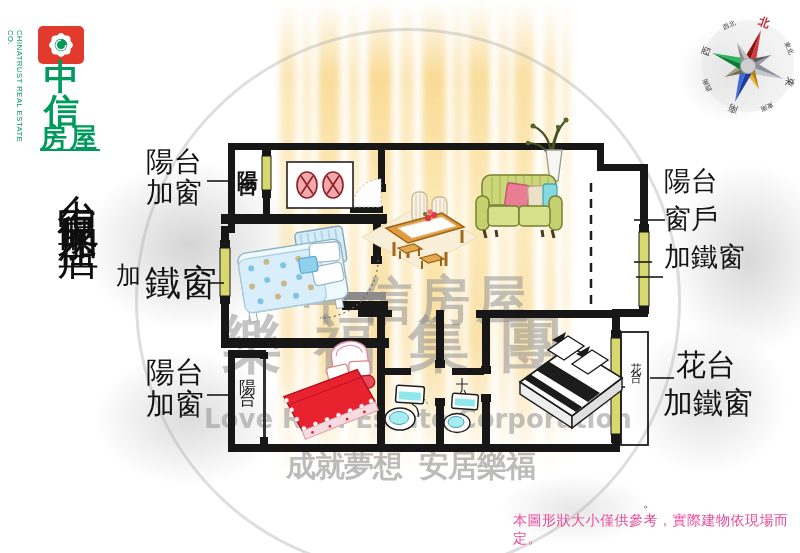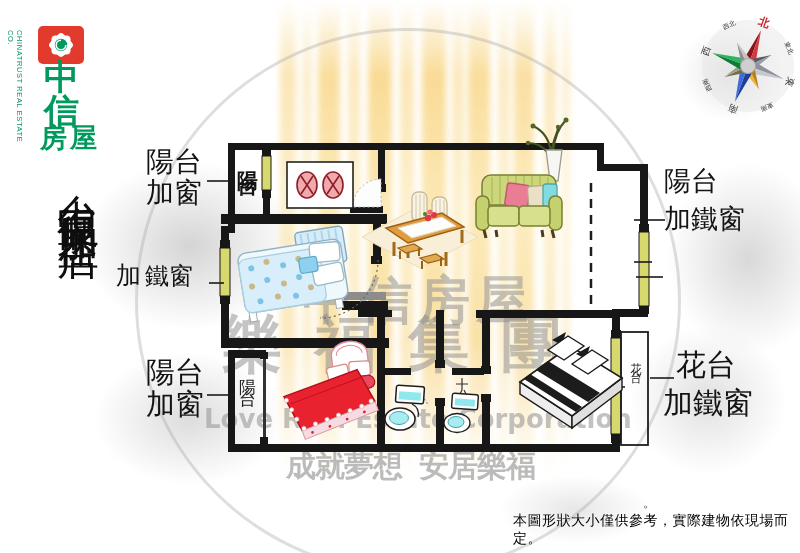--- a/index.html
+++ b/index.html
@@ -21,21 +21,21 @@
   .lbl{position:absolute;font-family:"DejaVu Serif","Liberation Serif",serif;color:#141414;line-height:1.12;}
   .wrap2{width:2.15em;word-break:break-all;}
   .vtext{writing-mode:vertical-rl;text-orientation:upright;}
   .right-line{height:38px;line-height:38px;font-size:27px;}
   
   .logo-cn{position:absolute;color:#009a5c;font-family:"DejaVu Serif","Liberation Serif",serif;font-weight:bold;}
   .store-name{position:absolute;left:50px;top:160px;writing-mode:vertical-rl;text-orientation:upright;
     font-size:42px;letter-spacing:7px;color:#0e0e0e;font-family:"DejaVu Serif","Liberation Serif",serif;}
   .logo-en{position:absolute;left:24px;top:30px;width:122px;transform-origin:0 0;transform:rotate(90deg);
     font-size:7.5px;letter-spacing:.6px;color:#009a5c;font-family:"Liberation Sans",sans-serif;}
-  .disclaimer{position:absolute;left:513px;top:512px;font-size:14px;letter-spacing:.5px;color:#000000;
+  .disclaimer{position:absolute;left:513px;top:512px;font-size:14px;letter-spacing:.5px;color:#ec4899;
     font-family:"DejaVu Serif","Liberation Serif",serif;}
   .stray{position:absolute;left:643px;top:494px;font-size:13px;color:#333;
     font-family:"DejaVu Serif","Liberation Serif",serif;}
 </style>
 </head>
 <body>
 
 <div class="blob" style="left:40px;top:128px;width:300px;height:235px;background:radial-gradient(closest-side,rgba(178,178,178,.55),rgba(178,178,178,0) 72%);"></div>
 <div class="blob" style="left:58px;top:326px;width:262px;height:185px;background:radial-gradient(closest-side,rgba(178,178,178,.45),rgba(178,178,178,0) 72%);"></div>
 <div class="blob" style="left:636px;top:126px;width:225px;height:265px;background:radial-gradient(closest-side,rgba(178,178,178,.5),rgba(178,178,178,0) 72%);"></div>
@@ -281,25 +281,26 @@
     <path d="M458,398 l4,-8 M468,398 l-4,-8" stroke="#333" stroke-width="1.2" fill="none"></path>
     <rect x="452" y="394" width="26" height="15" rx="2" fill="#fff" stroke="#1d1d1d" stroke-width="1.4" transform="rotate(4 465 401)"></rect>
     <rect x="455" y="399" width="20" height="7" fill="#8fe9ec" transform="rotate(4 465 401)"></rect>
     <ellipse cx="457" cy="423" rx="13" ry="9.5" fill="#fff" stroke="#1d1d1d" stroke-width="1.4"></ellipse>
     <ellipse cx="456" cy="422" rx="8" ry="5.5" fill="#a5edf0" stroke="#4aa0b0" stroke-width="1"></ellipse>
   </g>
 </svg>
 
 <div class="lbl wrap2" style="left:146px;top:146px;font-size:28px;">陽台加窗</div>
 <div class="lbl" style="left:116px;top:262px;font-size:25px;">加</div>
-<div class="lbl" style="left:145px;top:263px;font-size:24px;">鐵窗</div>
+<div class="lbl" style="left:145px;top:263px;font-size:36px;">鐵窗</div>
 <div class="lbl wrap2" style="left:146px;top:356px;font-size:29px;">陽台加窗</div>
 
 <div class="lbl" style="left:664px;top:162px;">
   <div class="right-line">陽台</div>
+  <div class="right-line">窗戶</div>
   <div class="right-line">加鐵窗</div>
 </div>
 
 <div class="lbl" style="left:676px;top:348px;font-size:30px;">花台</div>
 <div class="lbl" style="left:663px;top:386px;font-size:30px;">加鐵窗</div>
 
 <div class="lbl vtext" style="left:236px;top:155px;font-size:21px;font-weight:700;letter-spacing:3px;">陽台</div>
 <div class="lbl vtext" style="left:238px;top:366px;font-size:17px;letter-spacing:10px;color:#222;">陽台</div>
 <div class="lbl vtext" style="left:628px;top:352px;font-size:13px;letter-spacing:8px;transform:scaleX(.85);color:#111;">花台</div>
 
@@ -308,21 +309,21 @@
     <rect width="46" height="38" rx="5" fill="#e23a2c"></rect>
     <g transform="translate(23,19)">
       <rect x="-9.5" y="-9.5" width="19" height="19" rx="4" fill="#fff"></rect>
       <rect x="-9.5" y="-9.5" width="19" height="19" rx="4" fill="#fff" transform="rotate(45)"></rect>
       <circle r="6.2" fill="#009a5c"></circle>
       <path d="M0,-4.8 a4.8,4.8 0 1 0 4.8,4.8" stroke="#fff" stroke-width="1.6" fill="none"></path>
     </g>
   </svg>
   <div class="logo-cn" style="left:44px;top:54px;font-size:35px;">中</div>
   <div class="logo-cn" style="left:44px;top:88px;font-size:35px;">信</div>
-  <div class="logo-cn" style="left:40px;top:120px;font-size:27px;letter-spacing:3px;">房屋</div>
+  <div class="logo-cn" style="left:40px;top:120px;font-size:27px;letter-spacing:3px;text-decoration:underline;">房屋</div>
   <div class="logo-en">CHINATRUST REAL ESTATE CO.</div>
 </div>
 
 <div class="store-name">台中復興加盟店</div>
 
 <svg class="abs" style="left:696px;top:12px;" width="104" height="104" viewBox="0 0 104 104">
   <circle cx="52" cy="54" r="46" fill="rgba(228,228,228,.45)"></circle>
   <g transform="translate(52,54) rotate(20)">
     <g>
 

